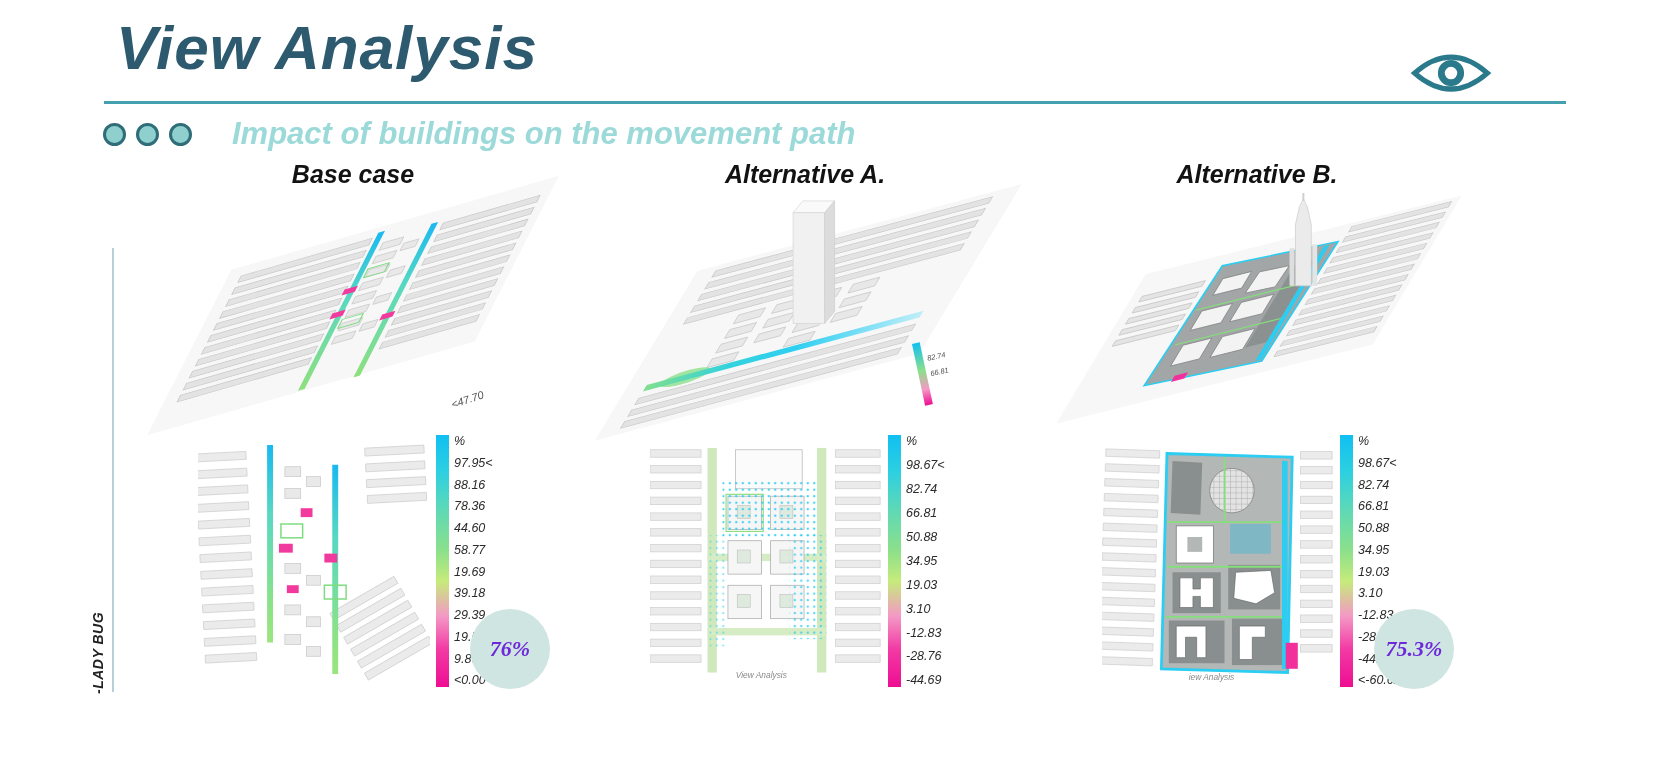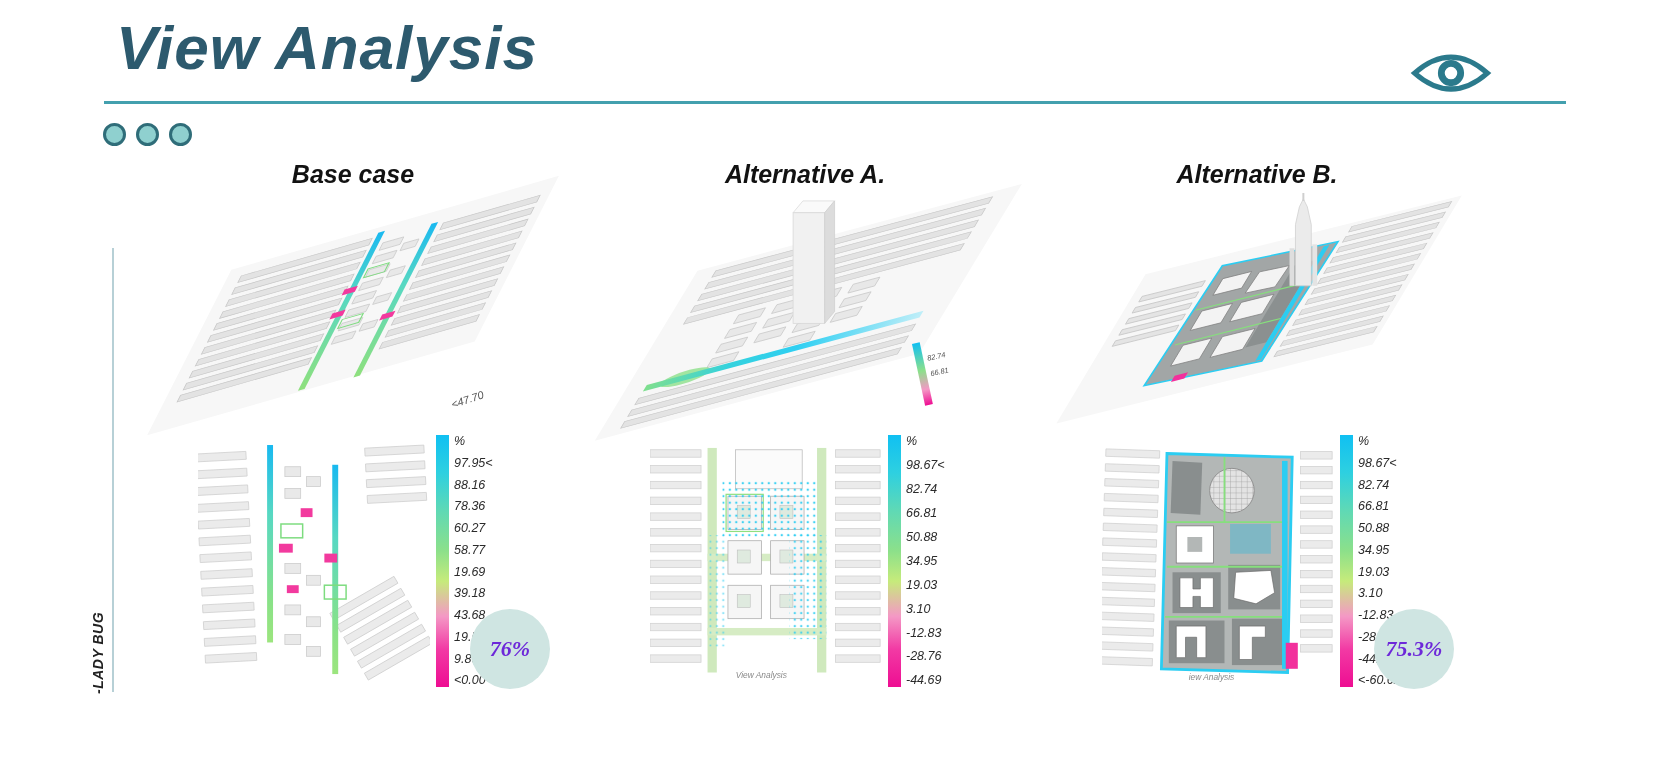--- a/index.html
+++ b/index.html
@@ -49,20 +49,21 @@
     </svg>
   </div>
 
   <div class="rule"></div>
 
   <div class="dots">
     <span class="dot"></span>
     <span class="dot"></span>
     <span class="dot"></span>
   </div>
+  <h2 class="subtitle">Impact of buildings on the movement path</h2>
 
   <div class="columns">
 
     <section class="col">
       <h3 class="col-heading">Base case</h3>
 
       <div class="view3d">
         <svg viewBox="0 0 400 245">
           <defs>
             <linearGradient id="strip-base" x1="0" y1="0" x2="0" y2="1">
@@ -190,25 +191,25 @@
           </g>
         </svg>
 
         <div class="legend">
           <div class="gbar"></div>
           <div class="vals">
             <span class="lv">%</span>
             <span class="lv">97.95&lt;</span>
             <span class="lv">88.16</span>
             <span class="lv">78.36</span>
-            <span class="lv">60.27</span>
+            <span class="lv">44.60</span>
             <span class="lv">58.77</span>
             <span class="lv">19.69</span>
             <span class="lv">39.18</span>
-            <span class="lv">43.68</span>
+            <span class="lv">29.39</span>
             <span class="lv">19.59</span>
             <span class="lv">9.80</span>
             <span class="lv">&lt;0.00</span>
           </div>
         </div>
 
         <div class="badge">76%</div>
       </div>
     </section>
 

